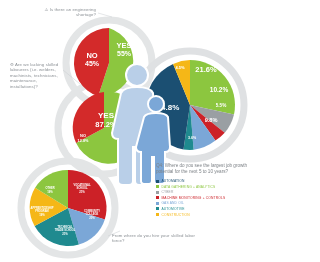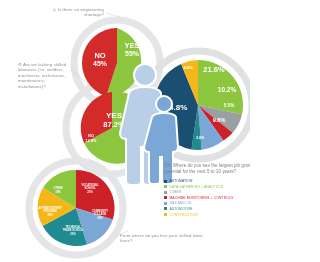--- a/index.html
+++ b/index.html
@@ -3,21 +3,21 @@
 <meta charset="utf-8">
 <style>
   html,body{margin:0;padding:0;}
   body{
     width:250px;height:262px;
     background:#ffffff;
     font-family:"Liberation Sans", sans-serif;
     overflow:hidden;
     position:relative;
   }
-  .stage{position:absolute;left:16px;top:0;width:250px;height:211px;}
+  .stage{position:absolute;left:8px;top:0;width:250px;height:211px;}
   .svg-layer{position:absolute;left:0;top:0;width:250px;height:262px;}
 
   .txt{position:absolute;color:#8a8f94;font-size:4.3px;line-height:5.4px;letter-spacing:.1px;}
   .txt-q-top{left:18px;top:7px;width:70px;text-align:right;}
   .txt-q-left{left:2px;top:62px;width:52px;text-align:left;}
   .txt-q-bottom{left:104px;top:233px;width:94px;text-align:left;}
 
   .q4block{position:absolute;left:148px;top:163px;width:98px;}
   .q4title{color:#7d8287;font-size:4.6px;line-height:6px;margin:0 0 4px 0;}
   .legend-row{display:flex;align-items:center;margin-bottom:1.6px;}

